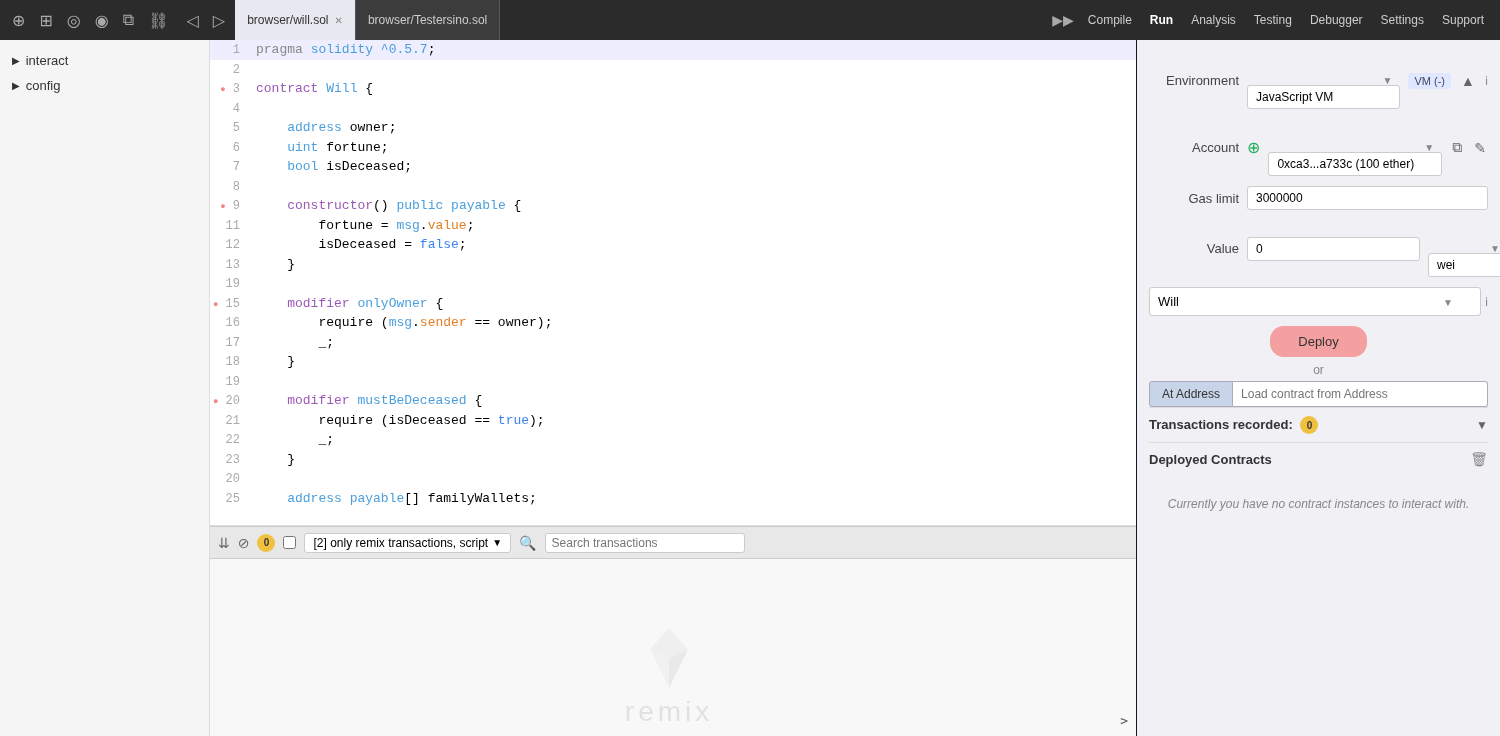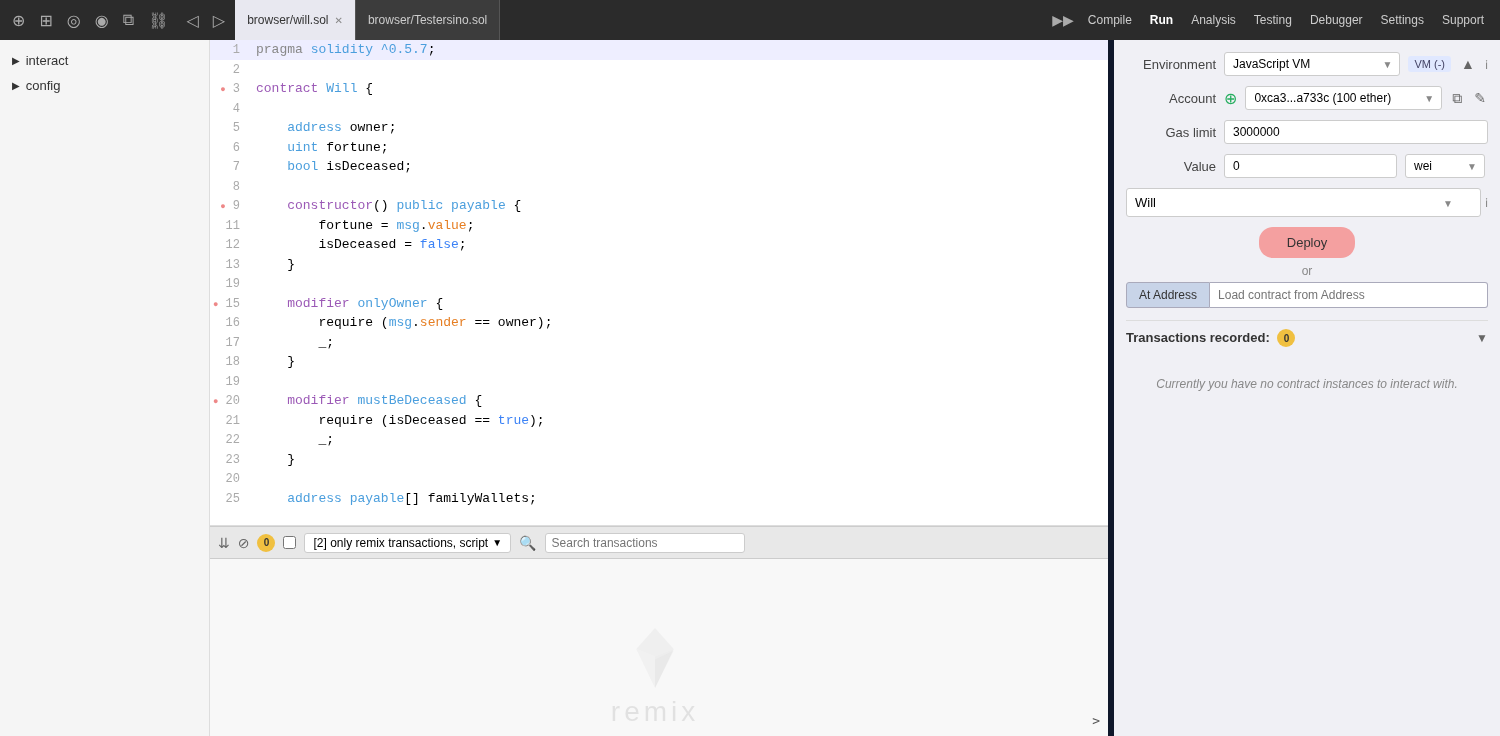--- a/index.html
+++ b/index.html
@@ -121,38 +121,38 @@
     .remix-text {
       font-size: 28px; color: #666; letter-spacing: 4px;
     }
     .terminal-prompt {
       display: flex; align-items: center; gap: 6px; color: #555;
       font-family: monospace; font-size: 13px; align-self: flex-end;
     }
 
     
     .right-panel {
-      width: 392px; background: #f0f0f5; border-left: 6px solid #0f172a;
+      width: 364px; background: #f0f0f5; border-left: 1px solid #0f172a;
       flex-shrink: 0; overflow-y: auto; padding: 12px;
     }
     .panel-row {
       display: flex; align-items: center; margin-bottom: 10px; gap: 8px;
     }
     .panel-label {
       width: 90px; font-size: 13px; color: #444; flex-shrink: 0;
       text-align: right;
     }
     .panel-input {
       flex: 1; border: 1px solid #ccc; background: #fff; padding: 4px 8px;
       font-size: 12px; border-radius: 3px; outline: none;
     }
     .panel-select {
       flex: 1; border: 1px solid #ccc; background: #fff; padding: 4px 8px;
       font-size: 12px; border-radius: 3px; outline: none;
-      appearance: none; cursor: pointer;
+      appearance: none; cursor: pointer; margin-top: 33px;
     }
     .select-wrapper {
       flex: 1; position: relative; display: flex; align-items: center;
     }
     .select-arrow {
       position: absolute; right: 8px; pointer-events: none; color: #888; font-size: 10px;
     }
     .icon-btn {
       background: none; border: none; cursor: pointer; color: #666;
       font-size: 14px; padding: 2px;
@@ -187,21 +187,21 @@
     .deploy-btn {
       background: #f4a0a0; border: none; padding: 8px 28px; font-size: 13px;
       border-radius: 14px; cursor: pointer; font-weight: 500; color: #333;
     }
     .or-text {
       text-align: center; color: #888; font-size: 12px; margin: 4px 0;
     }
 
     
     .at-address-row {
-      display: flex; align-items: flex-start; gap: 0; margin-bottom: 12px;
+      display: flex; align-items: flex-start; gap: 0; 
     }
     .at-address-btn {
       background: #c8d4e8; border: 1px solid #aab; padding: 5px 12px;
       font-size: 12px; border-radius: 3px 0 0 3px; cursor: pointer;
       white-space: nowrap; color: #333;
     }
     .at-address-input {
       flex: 1; border: 1px solid #aab; border-left: none; padding: 5px 8px;
       font-size: 12px; outline: none; border-radius: 0 3px 3px 0;
       background: #fff; color: #aaa;
@@ -507,17 +507,21 @@
     </div>
 
     <div class="section-header">
       <span class="section-title">
         <span>Transactions recorded:</span>
         <span style="background:#f0c040;color:#333;border-radius:50%;width:18px;height:18px;display:inline-flex;align-items:center;justify-content:center;font-size:10px;font-weight:bold;margin-left:4px;">0</span>
       </span>
       <span class="section-chevron">▼</span>
     </div>
 
+    <div class="deployed-header">
+      <span class="deployed-title">Deployed Contracts</span>
+      <span class="trash-icon">🗑</span>
+    </div>
     <div class="deployed-empty">Currently you have no contract instances to interact with.</div>
 
   </div>
 
 </div>
 
 </body></html>

